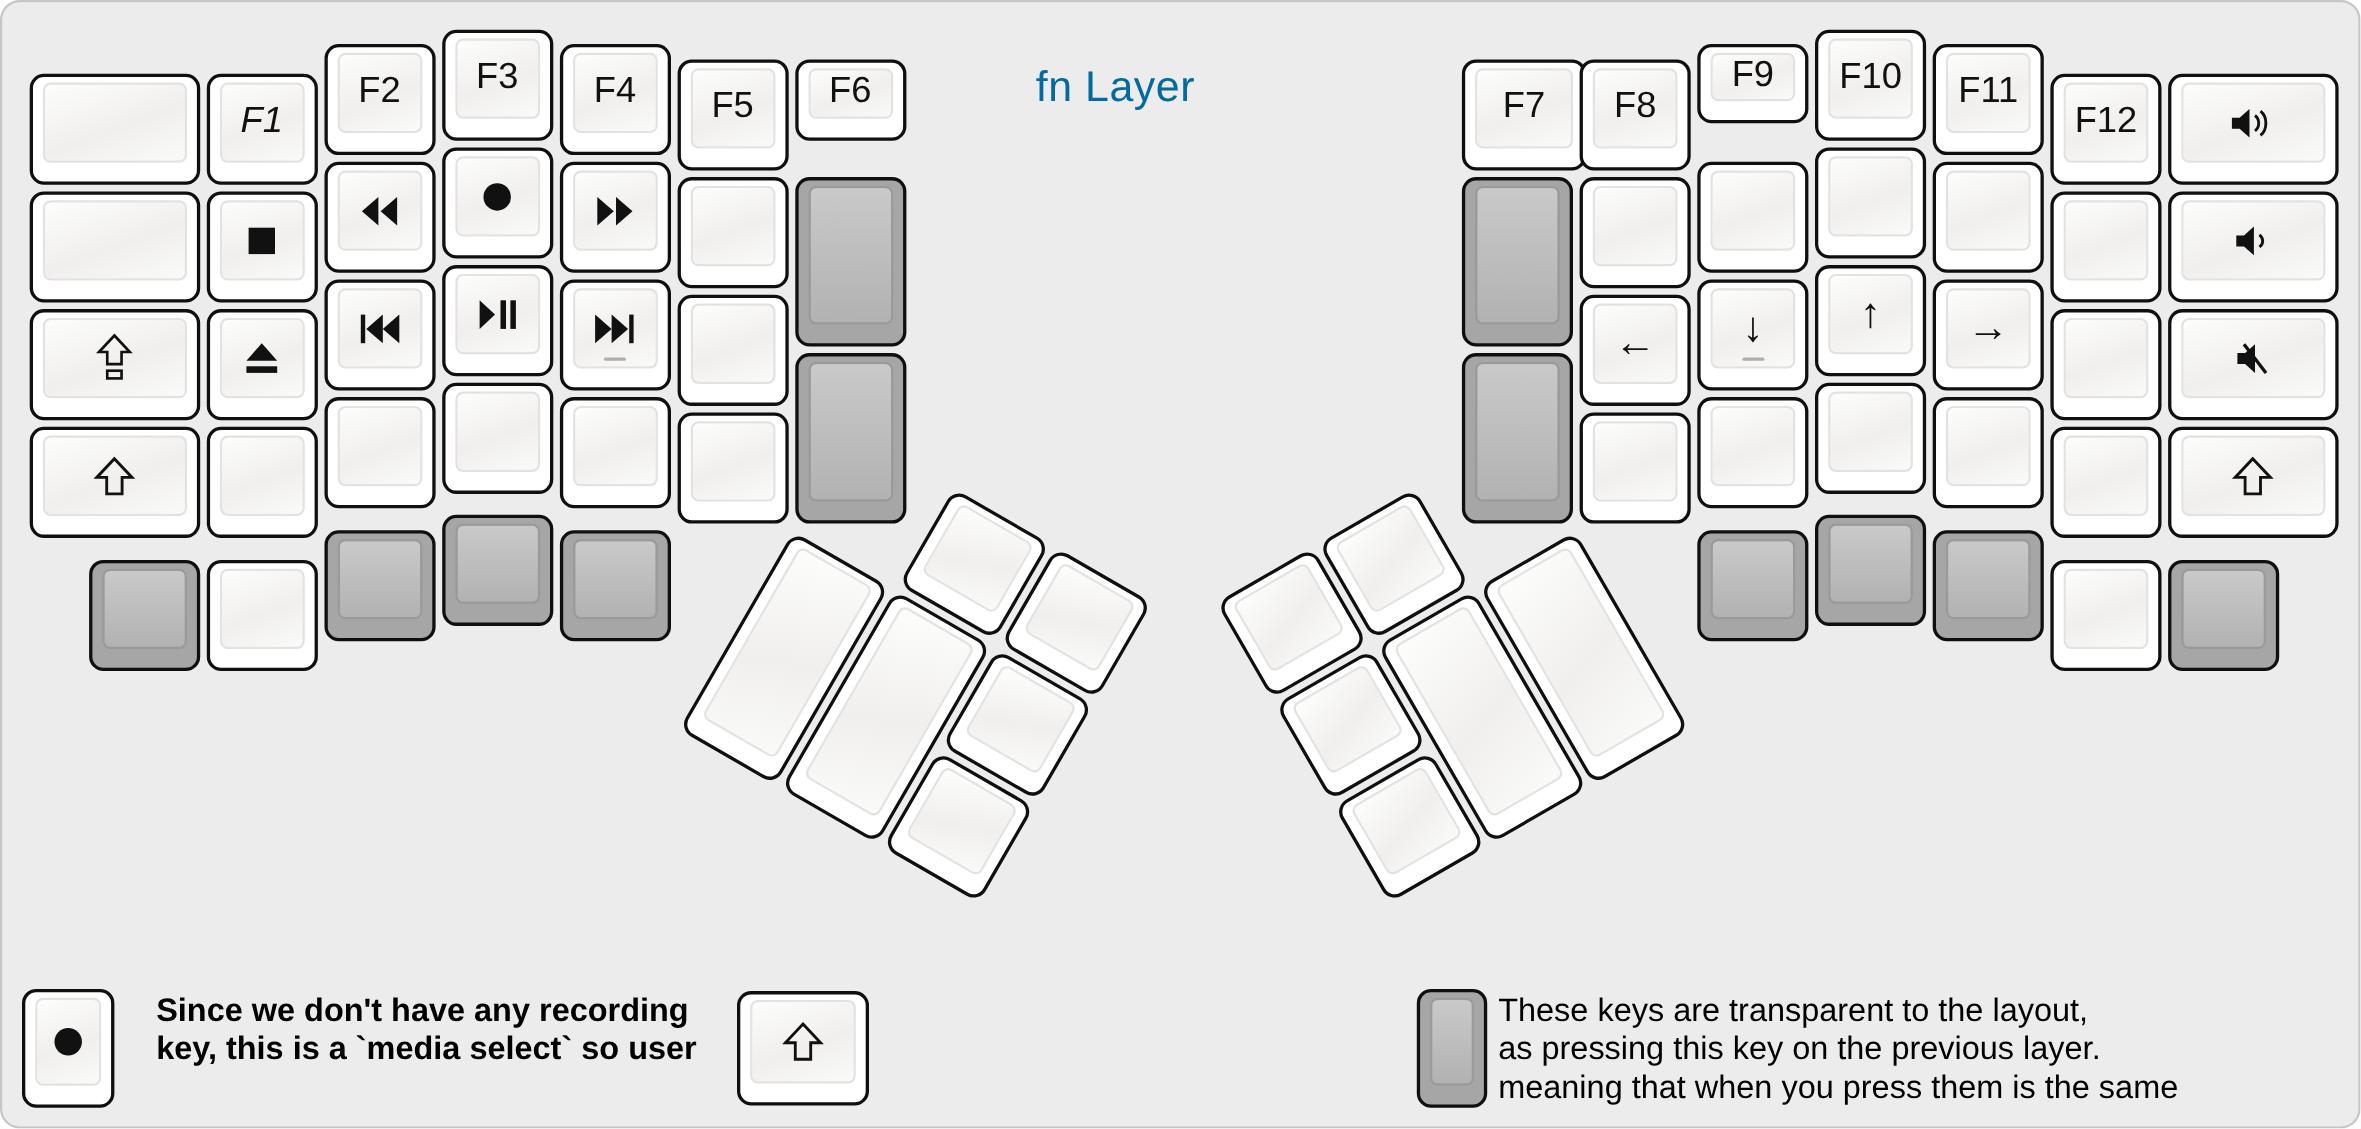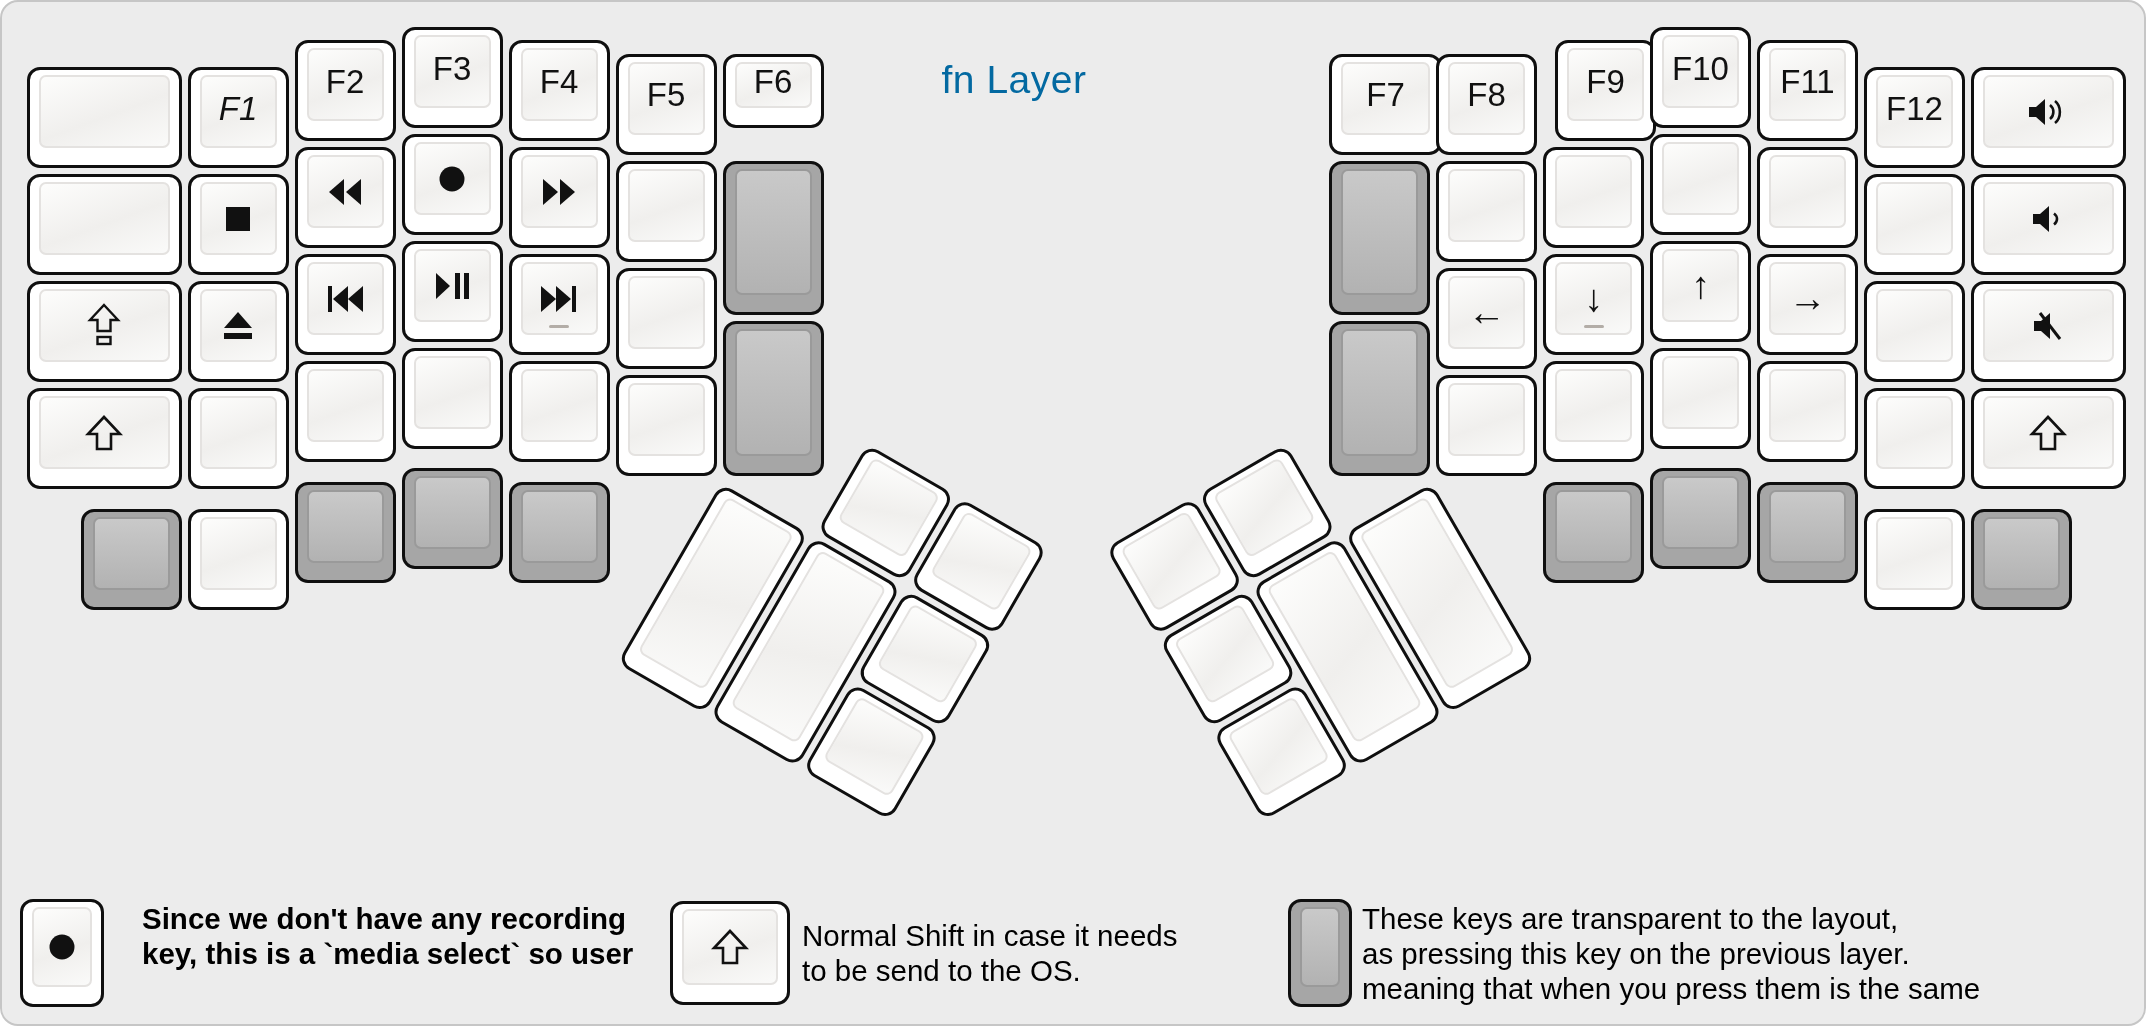--- a/index.html
+++ b/index.html
@@ -235,21 +235,21 @@
       <div class="cap"></div>
     </div>
     <div class="key white" style="left: 1434px; top: 265.75px; width: 101px; height: 101px;">
       <div class="cap">
         <span class="karrow">←</span>
       </div>
     </div>
     <div class="key white" style="left: 1434px; top: 372.75px; width: 101px; height: 101px;">
       <div class="cap"></div>
     </div>
-    <div class="key white" style="left: 1541px; top: 38.375px; width: 101px; height: 101px; margin-left: 12px;">
+    <div class="key white" style="left: 1541px; top: 38.375px; width: 101px; height: 72px;">
       <div class="cap">
         <span class="klabel">F9</span>
       </div>
     </div>
     <div class="key white" style="left: 1541px; top: 145.375px; width: 101px; height: 101px;">
       <div class="cap"></div>
     </div>
     <div class="key white" style="left: 1541px; top: 252.375px; width: 101px; height: 101px;">
       <div class="cap">
         <span class="karrow">↓</span>
@@ -415,24 +415,20 @@
     </div>
     <div class="key white" style="left: 668px; top: 899px; width: 120px; height: 104px;">
       <div class="cap">
         <span class="kicon">
           <svg width="38" height="36" viewBox="0 0 38 36">
             <path d="M19 2 L35 19 H26 V34 H12 V19 H3 Z" fill="none" stroke="#111" stroke-width="2.6"></path>
           </svg>
         </span>
       </div>
     </div>
-    <div style="position: absolute; left: 800px; top: 916px;">
-      <div class="legend-line">Normal Shift in case it needs</div>
-      <div class="legend-line">to be send to the OS.</div>
-    </div>
     <div class="key gray" style="left: 1286px; top: 897px; width: 64px; height: 108px;">
       <div class="cap"></div>
     </div>
     <div style="position: absolute; left: 1360px; top: 898.5px;">
       <div class="legend-line">These keys are transparent to the layout,</div>
       <div class="legend-line">as pressing this key on the previous layer.</div>
       <div class="legend-line">meaning that when you press them is the same</div>
     </div>
   </div>
 

